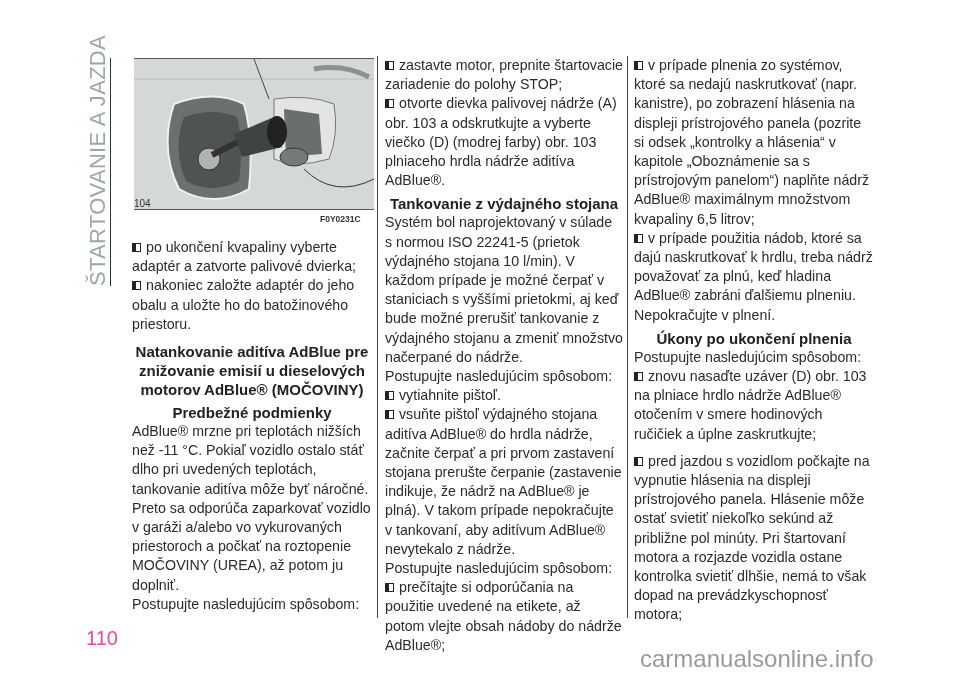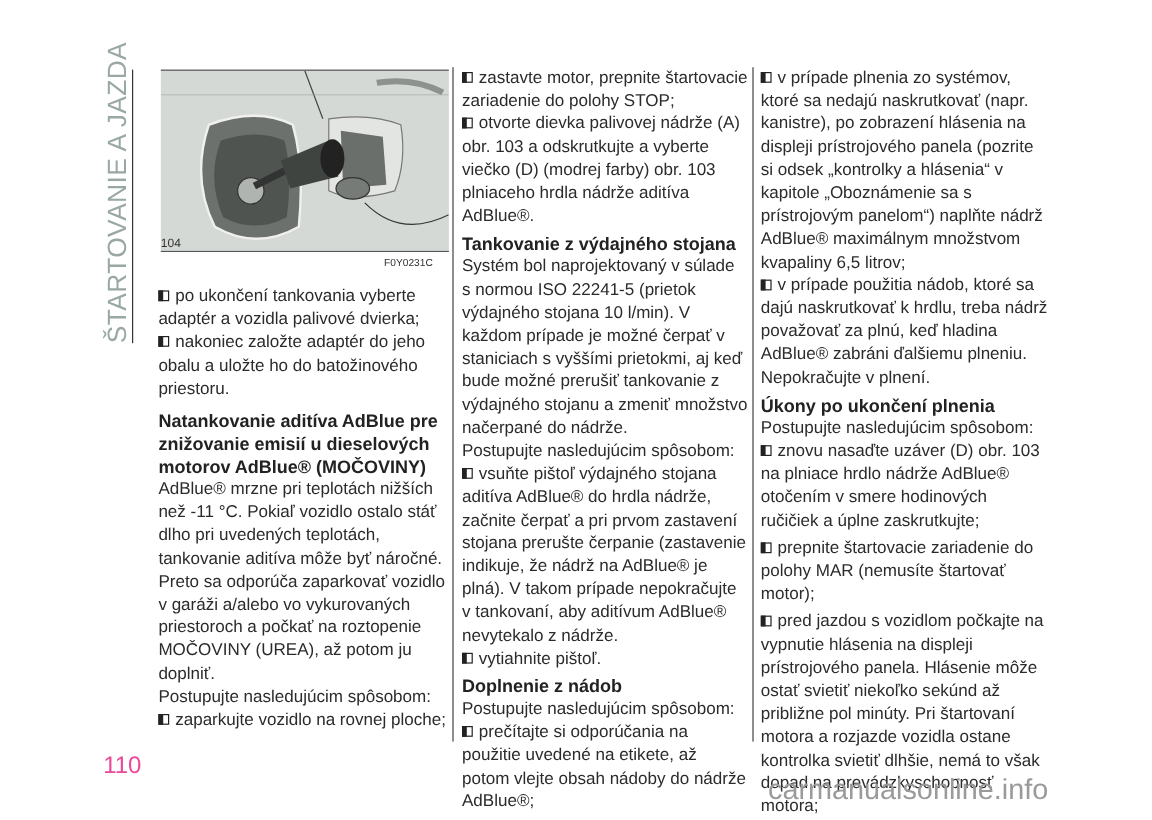--- a/index.html
+++ b/index.html
@@ -13,26 +13,26 @@
   .side-rule { position:absolute; left:110px; top:58px; width:1px; height:228px; background:#333; }
   .col { position:absolute; font-size:14.2px; line-height:19.2px; color:#2b2b2b; }
   .col1 { left:132px; top:238px; width:240px; }
   .col2 { left:385px; top:56px; width:238px; }
   .col3 { left:634px; top:56px; width:240px; }
   .vrule { position:absolute; width:1px; background:#444; }
   p { margin:0; }
   .b { display:inline-block; width:9px; height:9px; border:1.6px solid #222; box-sizing:border-box;
        margin-right:5px; position:relative; top:0px; }
   .b::after { content:""; position:absolute; left:-1px; top:-1px; width:4px; height:9px; background:#222; }
-  h3 { margin:4px 0 0 0; font-size:15px; line-height:19px; font-weight:bold; color:#222; }
+  h3 { margin:4px 0 0 0; font-size:15px; line-height:19px; font-weight:bold; color:#222;text-align:center; }
   .gap { height:4px; }
   .fig { position:absolute; left:134px; top:58px; width:240px; height:150px; background:#d7dbd8; overflow:hidden;
          border-top:1px solid #555; border-bottom:1px solid #555; }
   .fig-cap-l { position:absolute; left:134px; top:198px; font-size:10px; color:#333; }
-  .fig-cap-r { position:absolute; left:320px; top:214px; font-size:8.5px; color:#333; font-weight:normal; }
+  .fig-cap-r { position:absolute; left:320px; top:214px; font-size:8.5px; color:#333; font-weight:bold; }
   .pagenum { position:absolute; left:86px; top:627px; font-size:20px; font-weight:normal; color:#ec4899; }
   .watermark { position:absolute; left:640px; top:645px; font-size:24px; color:#9a9a9a; white-space:nowrap; }
 </style>
 </head>
 <body>
 
 <div class="side-title">
   <div class="txt">ŠTARTOVANIE A JAZDA</div>
 </div>
 <div class="side-rule"></div>
@@ -55,54 +55,52 @@
     <path d="M100 75 L140 58 L148 88 L108 98 Z" fill="#3f4441"></path>
     <ellipse cx="143" cy="73" rx="10" ry="16" fill="#222"></ellipse>
     <ellipse cx="160" cy="98" rx="14" ry="9" fill="#777b78" stroke="#333"></ellipse>
     <path d="M170 110 Q200 140 240 120" stroke="#333" fill="none"></path>
   </svg>
 </div>
 <div class="fig-cap-l">104</div>
 <div class="fig-cap-r">F0Y0231C</div>
 
 <div class="col col1">
-  <p><span class="b"></span><span>po ukončení tankovania vyberte adaptér a vozidla palivové dvierka;</span></p>
+  <p><span class="b"></span><span>po ukončení kvapaliny vyberte adaptér a zatvorte palivové dvierka;</span></p>
   <p><span class="b"></span><span>nakoniec založte adaptér do jeho obalu a uložte ho do batožinového priestoru.</span></p>
   <div class="gap"></div>
   <h3>Natankovanie aditíva AdBlue pre znižovanie emisií u dieselových motorov AdBlue® (MOČOVINY)</h3>
+  <h3>Predbežné podmienky</h3>
   <p>AdBlue® mrzne pri teplotách nižších než -11 °C. Pokiaľ vozidlo ostalo stáť dlho pri uvedených teplotách, tankovanie aditíva môže byť náročné. Preto sa odporúča zaparkovať vozidlo v garáži a/alebo vo vykurovaných priestoroch a počkať na roztopenie MOČOVINY (UREA), až potom ju doplniť.</p>
   <p>Postupujte nasledujúcim spôsobom:</p>
-  <p><span class="b"></span><span>zaparkujte vozidlo na rovnej ploche;</span></p>
 </div>
 
 <div class="vrule" style="left:377px; top:56px; height:562px;"></div>
 
 <div class="col col2">
   <p><span class="b"></span><span>zastavte motor, prepnite štartovacie zariadenie do polohy STOP;</span></p>
   <p><span class="b"></span><span>otvorte dievka palivovej nádrže (A) obr. 103 a odskrutkujte a vyberte viečko (D) (modrej farby) obr. 103 plniaceho hrdla nádrže aditíva AdBlue®.</span></p>
   <h3>Tankovanie z výdajného stojana</h3>
   <p>Systém bol naprojektovaný v súlade s normou ISO 22241-5 (prietok výdajného stojana 10 l/min). V každom prípade je možné čerpať v staniciach s vyššími prietokmi, aj keď bude možné prerušiť tankovanie z výdajného stojanu a zmeniť množstvo načerpané do nádrže.</p>
   <p>Postupujte nasledujúcim spôsobom:</p>
+  <p><span class="b"></span><span>vytiahnite pištoľ.</span></p>
   <p><span class="b"></span><span>vsuňte pištoľ výdajného stojana aditíva AdBlue® do hrdla nádrže, začnite čerpať a pri prvom zastavení stojana prerušte čerpanie (zastavenie indikuje, že nádrž na AdBlue® je plná). V takom prípade nepokračujte v tankovaní, aby aditívum AdBlue® nevytekalo z nádrže.</span></p>
-  <p><span class="b"></span><span>vytiahnite pištoľ.</span></p>
-  <h3>Doplnenie z nádob</h3>
   <p>Postupujte nasledujúcim spôsobom:</p>
   <p><span class="b"></span><span>prečítajte si odporúčania na použitie uvedené na etikete, až potom vlejte obsah nádoby do nádrže AdBlue®;</span></p>
 </div>
 
 <div class="vrule" style="left:627px; top:56px; height:562px;"></div>
 
 <div class="col col3">
   <p><span class="b"></span><span>v prípade plnenia zo systémov, ktoré sa nedajú naskrutkovať (napr. kanistre), po zobrazení hlásenia na displeji prístrojového panela (pozrite si odsek „kontrolky a hlásenia“ v kapitole „Oboznámenie sa s prístrojovým panelom“) naplňte nádrž AdBlue® maximálnym množstvom kvapaliny 6,5 litrov;</span></p>
   <p><span class="b"></span><span>v prípade použitia nádob, ktoré sa dajú naskrutkovať k hrdlu, treba nádrž považovať za plnú, keď hladina AdBlue® zabráni ďalšiemu plneniu. Nepokračujte v plnení.</span></p>
   <h3>Úkony po ukončení plnenia</h3>
   <p>Postupujte nasledujúcim spôsobom:</p>
   <p><span class="b"></span><span>znovu nasaďte uzáver (D) obr. 103 na plniace hrdlo nádrže AdBlue® otočením v smere hodinových ručičiek a úplne zaskrutkujte;</span></p>
   <div class="gap"></div>
-  <p><span class="b"></span><span>prepnite štartovacie zariadenie do polohy MAR (nemusíte štartovať motor);</span></p>
   <div class="gap"></div>
   <p><span class="b"></span><span>pred jazdou s vozidlom počkajte na vypnutie hlásenia na displeji prístrojového panela. Hlásenie môže ostať svietiť niekoľko sekúnd až približne pol minúty. Pri štartovaní motora a rozjazde vozidla ostane kontrolka svietiť dlhšie, nemá to však dopad na prevádzkyschopnosť motora;</span></p>
   <div class="gap"></div>
 
 </div>
 
 <div class="pagenum">110</div>
 <div class="watermark">carmanualsonline.info</div>
 
 </body></html>

